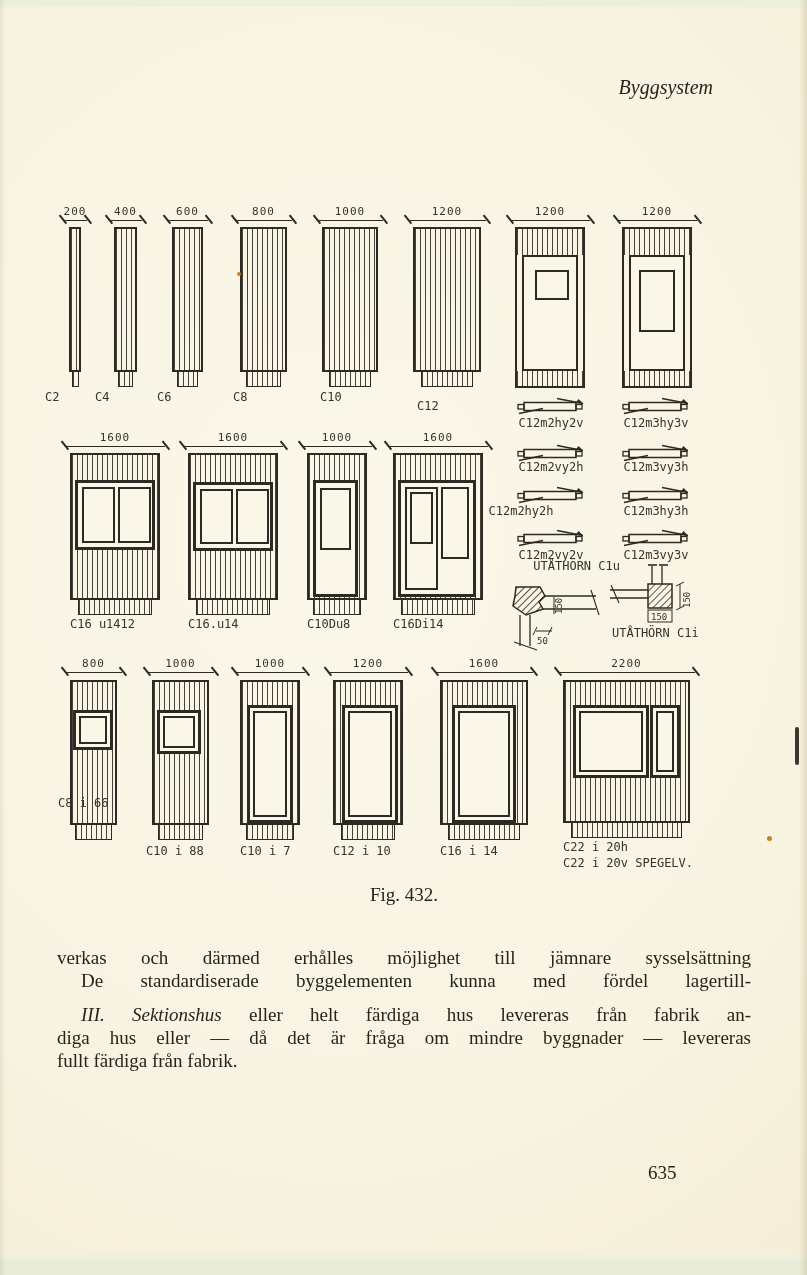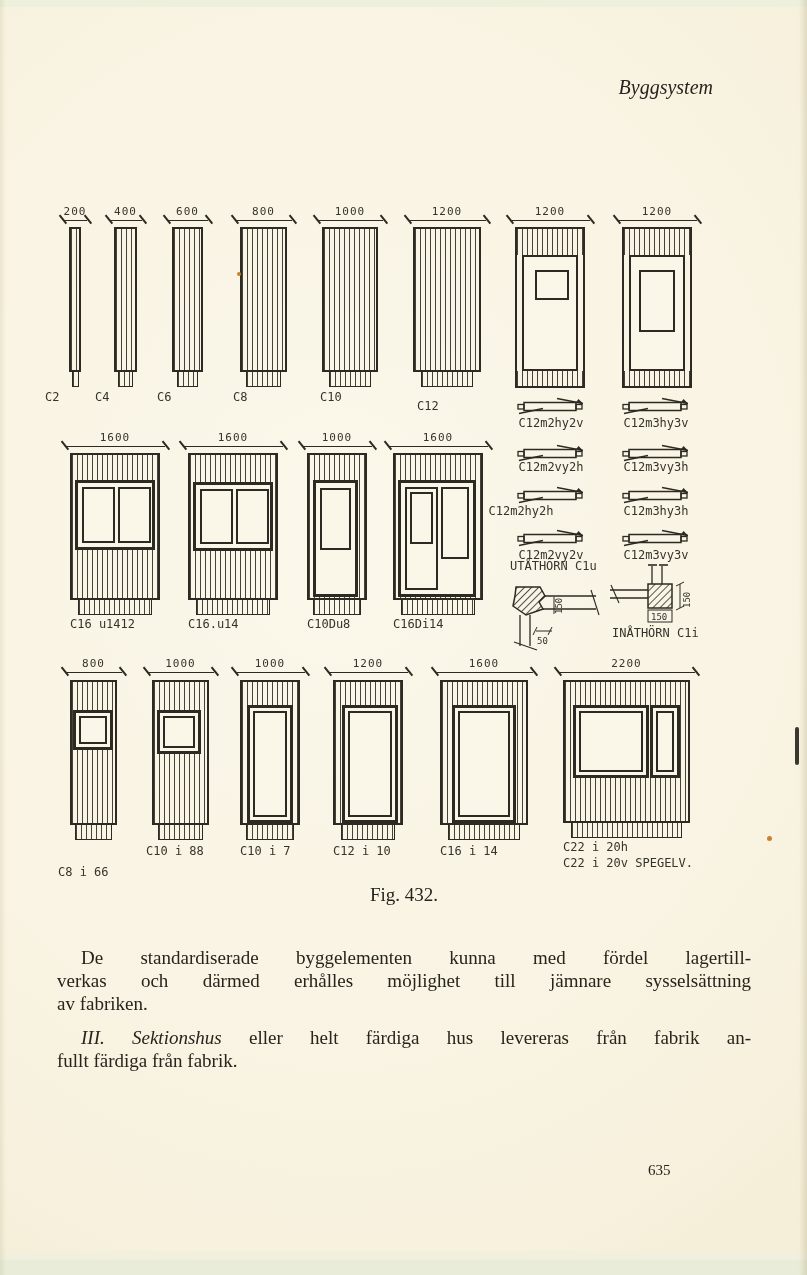--- a/index.html
+++ b/index.html
@@ -17,21 +17,21 @@
   .edge{position:absolute;}
   .edge-top{top:0;left:0;right:0;height:7px;background:#edf0dc;}
   .edge-bottom{bottom:0;left:0;right:0;height:15px;background:#e9ecd8;}
   .edge-bottom2{bottom:15px;left:0;right:0;height:9px;background:#f1efdd;}
   .edge-right{top:0;bottom:0;right:0;width:8px;background:linear-gradient(90deg,rgba(170,158,118,0) 0,rgba(170,158,118,.28) 100%);}
   .edge-left{top:0;bottom:0;left:0;width:6px;background:linear-gradient(270deg,rgba(170,158,118,0) 0,rgba(170,158,118,.18) 100%);}
 
   .running-head{position:absolute;right:94px;top:76px;font-style:italic;font-size:20px;}
   .title{position:absolute;left:40px;top:116px;width:620px;text-align:center;font-size:19.5px;line-height:28px;}
   .caption{position:absolute;left:57px;top:884px;width:694px;text-align:center;font-size:19px;}
-  .pagenum{position:absolute;left:648px;top:1162px;width:60px;font-size:15px;}
+  .pagenum{position:absolute;left:648px;top:1162px;width:60px;font-size:19px;}
 
   
   .blk,.stub,.frame3,.pane,.win,.band,.frame{box-sizing:border-box;position:absolute;}
   .blk{border:2px solid var(--ink);}
   .hatch{background-image:repeating-linear-gradient(90deg, rgba(44,42,34,.88) 0px, rgba(44,42,34,.88) 1.2px, transparent 1.2px, transparent 5px);}
   .stub{border:1.8px solid var(--ink);border-top:none;}
   .band{left:0;right:0;}
   .frame{border:2.5px solid var(--ink);background:var(--paper2);}
   .frame3{border:3px solid var(--ink);background:var(--paper2);}
   .pane{border:2px solid var(--ink);background:var(--paper2);}
@@ -162,21 +162,21 @@
 
   <svg class="plansym" style="left:515px;top:529px" width="72" height="18">
       <use href="#plansym"></use>
     </svg>
   <svg class="plansym" style="left:620px;top:529px" width="72" height="18">
       <use href="#plansym"></use>
     </svg>
   <div class="plan-lbl" style="left:509px;top:549px;width:84px">C12m2vy2v</div>
   <div class="plan-lbl" style="left:614px;top:549px;width:84px">C12m3vy3v</div>
 
-  <div class="plan-lbl" style="left:510px;top:560px;width:110px;text-align:left">UTÅTHÖRN C1u</div>
+  <div class="plan-lbl" style="left:510px;top:560px;width:110px;text-align:right">UTÅTHÖRN C1u</div>
   <svg class="corner" style="left:506px;top:584px" width="104" height="70" viewBox="0 0 104 70">
     <polygon points="10,3 34,3 39,12 33,18 37,25 20,31 7,22 9,12" fill="url(#hpat)" stroke="#2c2a22" stroke-width="1.5"></polygon>
     <line x1="39" y1="12" x2="90" y2="12" stroke="#2c2a22" stroke-width="1.3"></line>
     <line x1="37" y1="25" x2="90" y2="25" stroke="#2c2a22" stroke-width="1.3"></line>
     <line x1="85" y1="6" x2="93" y2="31" stroke="#2c2a22" stroke-width="1.1"></line>
     <line x1="14" y1="31" x2="14" y2="62" stroke="#2c2a22" stroke-width="1.3"></line>
     <line x1="24" y1="31" x2="24" y2="62" stroke="#2c2a22" stroke-width="1.3"></line>
     <line x1="8" y1="58" x2="31" y2="66" stroke="#2c2a22" stroke-width="1.1"></line>
     <line x1="48" y1="13" x2="48" y2="30" stroke="#2c2a22" stroke-width="1"></line>
     <text transform="translate(56,30) rotate(-90)" font-size="9">150</text>
@@ -195,21 +195,21 @@
     <line x1="54" y1="24" x2="54" y2="6" stroke="#2c2a22" stroke-width="1.3"></line>
     <line x1="40" y1="5" x2="49" y2="5" stroke="#2c2a22" stroke-width="1.6"></line>
     <line x1="51" y1="5" x2="60" y2="5" stroke="#2c2a22" stroke-width="1.6"></line>
     <line x1="72" y1="24" x2="72" y2="48" stroke="#2c2a22" stroke-width="1"></line>
     <line x1="68" y1="26" x2="76" y2="22" stroke="#2c2a22" stroke-width="1"></line>
     <line x1="68" y1="50" x2="76" y2="46" stroke="#2c2a22" stroke-width="1"></line>
     <text transform="translate(82,48) rotate(-90)" font-size="9">150</text>
     <rect x="40" y="50" width="24" height="12" fill="none" stroke="#2c2a22" stroke-width="1"></rect>
     <text x="43" y="59.5" font-size="9">150</text>
   </svg>
-  <div class="plan-lbl" style="left:612px;top:627px;width:100px;text-align:left">INÅTHÖRN C1i</div>
+  <div class="plan-lbl" style="left:612px;top:627px;width:100px;text-align:left">UTÅTHÖRN C1i</div>
 
   <div class="dim" style="left:65px;top:430px;width:100px"><span>1600</span></div>
   <div class="blk hatch" style="left:70px;top:453px;width:90px;height:147px"></div>
   <div class="stub hatch" style="left:78px;top:598px;width:74px;height:17px"></div>
   <div class="frame3" style="left:75px;top:480px;width:80px;height:70px">
     <div class="pane" style="left:4px;top:4px;width:33px;height:56px"></div>
     <div class="pane" style="left:40px;top:4px;width:33px;height:56px"></div>
   </div>
   <div class="lbl" style="left:70px;top:618px;width:90px">C16 u1412</div>
 
@@ -240,21 +240,21 @@
     <div class="pane" style="left:40px;top:4px;width:28px;height:72px"></div>
   </div>
   <div class="lbl" style="left:393px;top:618px;width:90px">C16Di14</div>
 
   <div class="dim" style="left:65px;top:656px;width:57px"><span>800</span></div>
   <div class="blk hatch" style="left:70px;top:680px;width:47px;height:145px"></div>
   <div class="stub hatch" style="left:75px;top:823px;width:37px;height:17px"></div>
   <div class="frame3" style="left:73px;top:710px;width:40px;height:40px">
       <div class="pane" style="inset:3px"></div>
     </div>
-  <div class="lbl" style="left:58px;top:866px;width:70px">C8 i 66</div>
+  <div class="lbl" style="left:58px;top:797px;width:70px">C8 i 66</div>
 
   <div class="dim" style="left:147px;top:656px;width:67px"><span>1000</span></div>
   <div class="blk hatch" style="left:152px;top:680px;width:57px;height:145px"></div>
   <div class="stub hatch" style="left:158px;top:823px;width:45px;height:17px"></div>
   <div class="frame3" style="left:157px;top:710px;width:44px;height:44px">
       <div class="pane" style="inset:3px"></div>
     </div>
   <div class="lbl" style="left:146px;top:845px;width:70px">C10 i 88</div>
 
   <div class="dim" style="left:235px;top:656px;width:70px"><span>1000</span></div>
@@ -289,25 +289,25 @@
     </div>
   <div class="frame3" style="left:650px;top:705px;width:30px;height:73px">
       <div class="pane" style="inset:3px"></div>
     </div>
   <div class="lbl" style="left:563px;top:841px;width:140px;text-align:left">C22 i 20h</div>
   <div class="lbl" style="left:563px;top:857px;width:160px;text-align:left">C22 i 20v SPEGELV.</div>
 
   <div class="caption">Fig. 432.</div>
 
   <div class="bodycopy">
+    <div class="line jl">verkas och därmed erhålles möjlighet till jämnare sysselsättning</div>
     <div class="line jl indent">De standardiserade byggelementen kunna med fördel lagertill-</div>
-    <div class="line jl">verkas och därmed erhålles möjlighet till jämnare sysselsättning</div>
-    <div class="line">av fabriken.</div>
     <div class="pgap"></div>
     <div class="line jl indent"><i>III. Sektionshus</i><span> eller helt färdiga hus levereras från fabrik an-</span></div>
+    <div class="line jl">diga hus eller — då det är fråga om mindre byggnader — levereras</div>
     <div class="line">fullt färdiga från fabrik.</div>
   </div>
 
   <div class="pagenum">635</div>
 
   <div class="speck" style="left:237px;top:272px;width:4px;height:4px;background:#c8822e"></div>
   <div class="speck" style="left:767px;top:836px;width:5px;height:5px;background:#c8822e"></div>
   <div class="speck" style="left:795px;top:727px;width:4px;height:38px;border-radius:2px;background:#3a382e"></div>
 
 </div>

